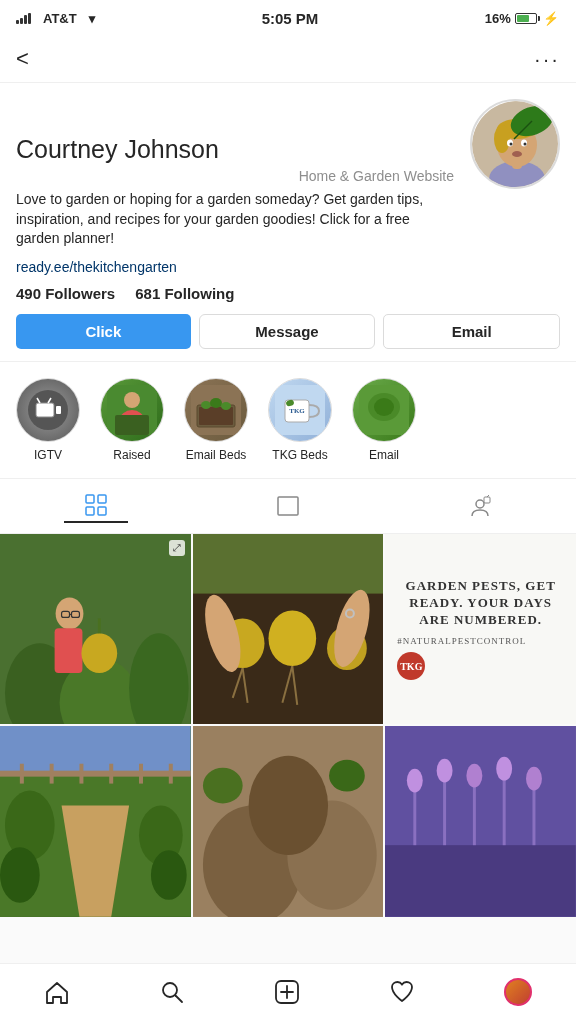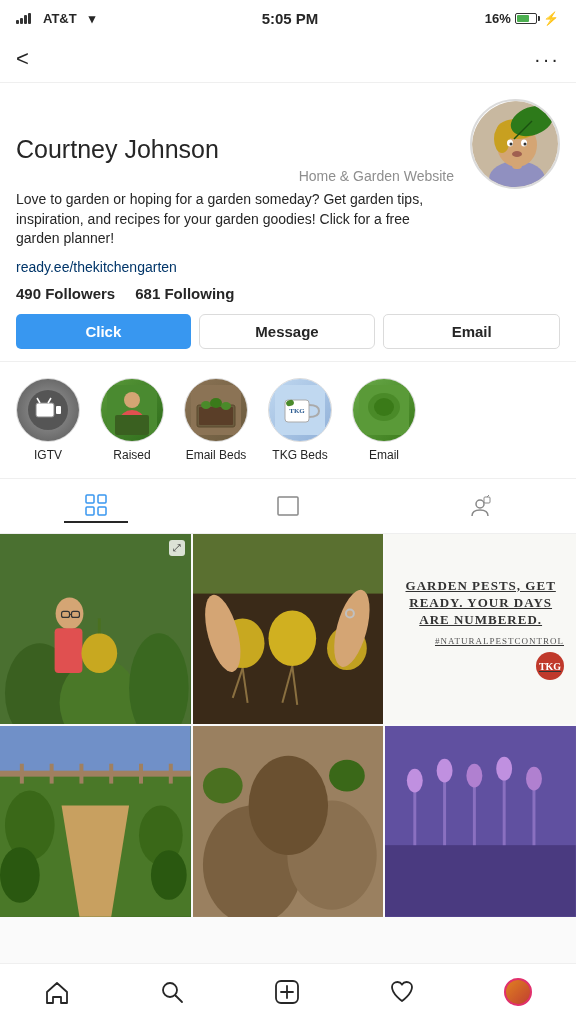--- a/index.html
+++ b/index.html
@@ -219,24 +219,23 @@
     
     .gc1 { background: linear-gradient(135deg, #7a9a5a 0%, #4a7030 60%, #2a5010 100%); }
     .gc2 { background: linear-gradient(135deg, #a08060 0%, #705030 50%, #503820 100%); }
     .gc3 { background: #f5f5f0; color: #333; }
     .gc4 { background: linear-gradient(135deg, #5a8040 0%, #3a6020 100%); }
 
     .garden-text-card {
       width: 100%; height: 100%;
       background: #f8f8f5;
       display: flex; flex-direction: column;
-      align-items: flex-end; justify-content: center;
+      align-items: flex-start; justify-content: center;
       padding: 12px;
       font-family: Georgia, serif;
-      text-decoration: underline;
     }
     .garden-text-card h3 {
       font-size: 13px; text-transform: uppercase; letter-spacing: 1px;
       text-align: center; line-height: 1.3; margin-bottom: 8px; color: #333;
     }
     .garden-text-card small {
       font-size: 9px; color: #555; text-transform: uppercase; letter-spacing: 1px;
     }
     .garden-logo {
       width: 28px; height: 28px; margin-top: 6px;

